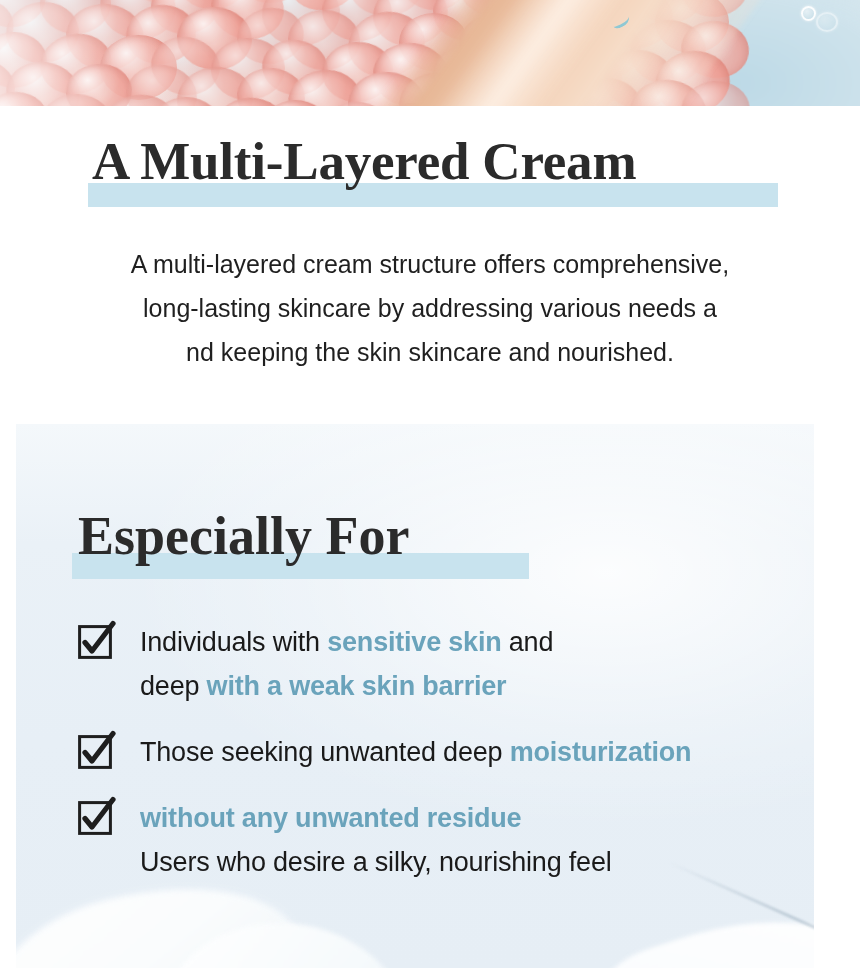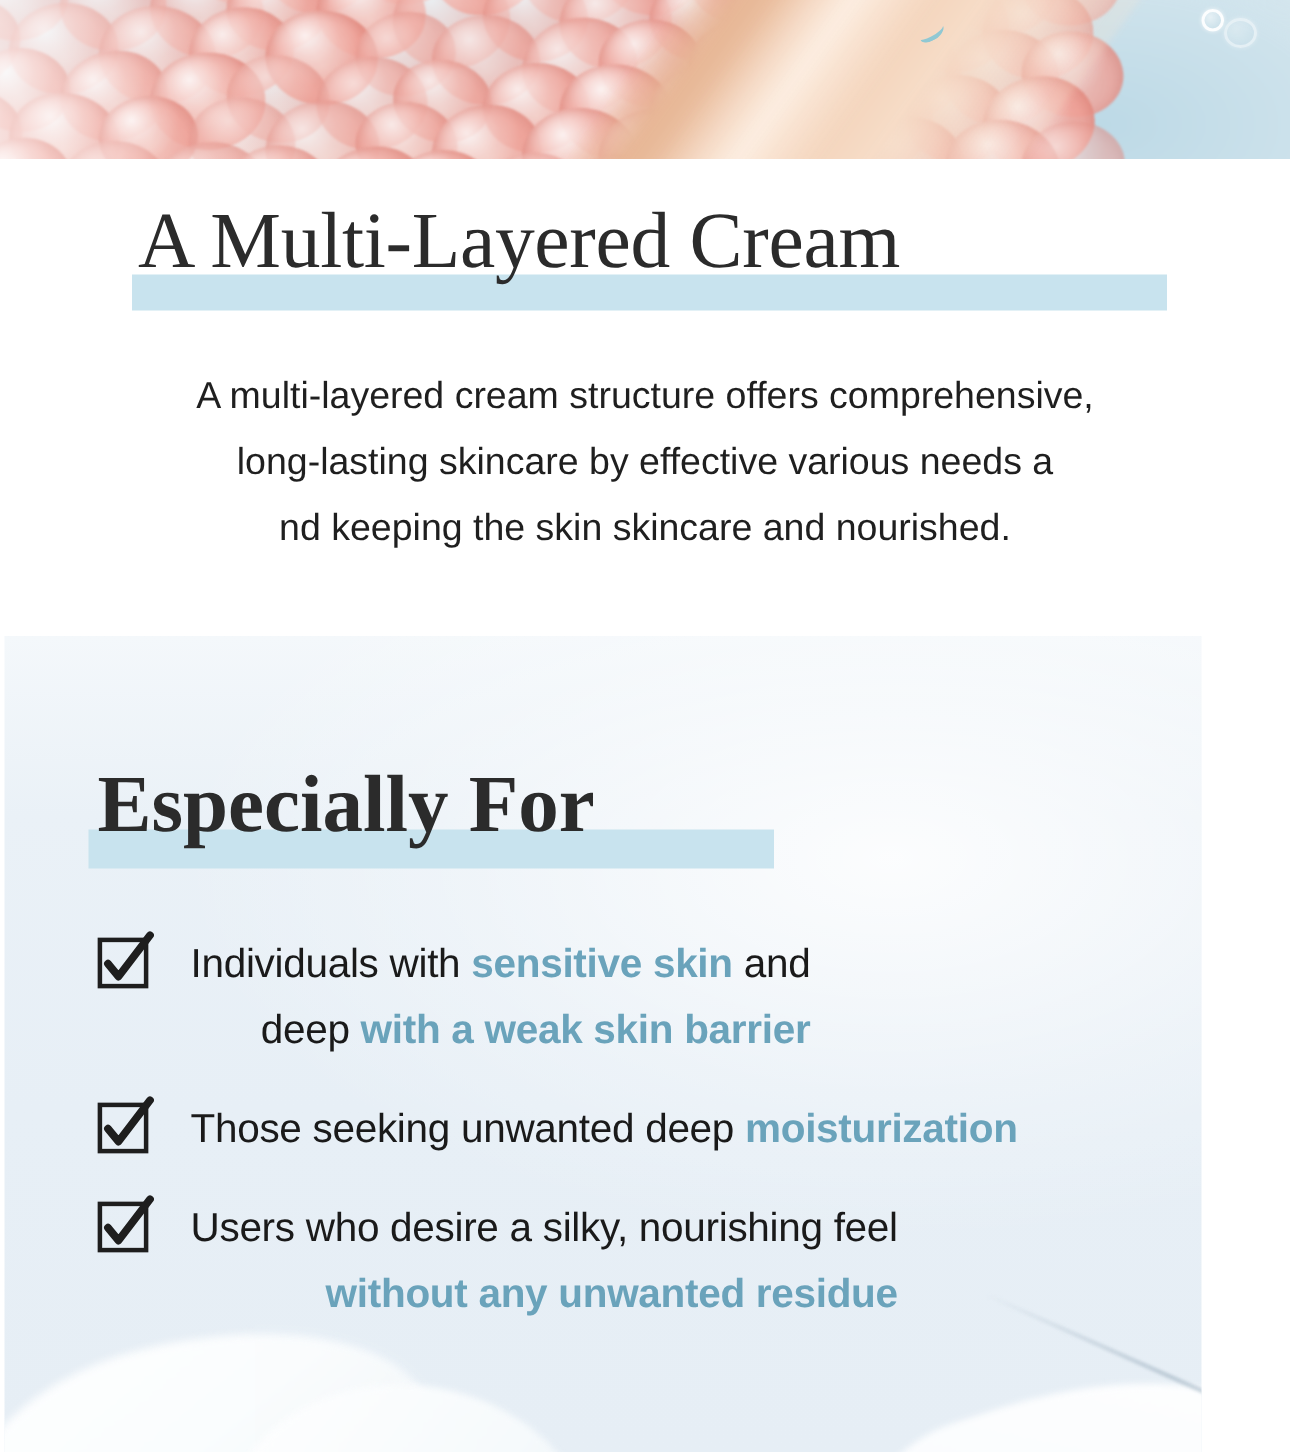--- a/index.html
+++ b/index.html
@@ -108,21 +108,21 @@
   }
   .hl-bar {
     position: absolute;
     background: #c8e3ee;
   }
   .hl-bar--title { left: 0; top: 48px; width: 690px; height: 24px; }
 
   .title {
     position: relative;
     font-family: "Liberation Serif", "DejaVu Serif", serif;
-    font-weight: normal;
+    font-weight: bold;
     font-size: 53px;
     line-height: 1;
     letter-spacing: -0.2px;
     color: #2b2b2b;
     white-space: nowrap;
     padding-left: 4px;
   }
 
   .paragraph {
     position: absolute;
@@ -132,21 +132,21 @@
     font-family: "Liberation Sans", sans-serif;
     font-size: 25px;
     line-height: 44px;
     color: #1f1f1f;
   }
   .paragraph span { display: block; text-align: center; }
 
   
   .sec-blue {
     position: absolute;
-    left: 3px; top: 424px;
+    left: 16px; top: 424px;
     width: 798px; height: 544px;
     background:
       linear-gradient(180deg, #f4f8fb 0%, #eaf1f7 22%, #e7eff6 58%, #e6eef5 100%);
     overflow: hidden;
   }
   .blue-sheen {
     position: absolute;
     left: 120px; top: -20px;
     width: 760px; height: 420px;
     background: radial-gradient(ellipse at 62% 40%, rgba(255,255,255,0.85) 0%, rgba(255,255,255,0.25) 45%, rgba(255,255,255,0) 72%);
@@ -228,21 +228,20 @@
     margin-right: 28px;
   }
   .checkbox svg { display: block; overflow: visible; }
 
   .check-text {
     font-family: "Liberation Sans", sans-serif;
     font-size: 27px;
     line-height: 44px;
     color: #1a1a1a;
     letter-spacing: -0.2px;
-    text-align: right;
   }
   .check-text .accent {
     color: #6aa3bb;
     font-weight: bold;
   }
   .check-text .ln { display: block; }
 </style>
 </head>
 <body>
 
@@ -340,21 +339,21 @@
 
   <div class="sec-white">
 
     <div class="title-wrap">
       <div class="hl-bar hl-bar--title"></div>
       <h1 class="title">A Multi-Layered Cream</h1>
     </div>
 
     <div class="paragraph">
       <span>A multi-layered cream structure offers comprehensive,</span>
-      <span>long-lasting skincare by effective various needs a</span>
+      <span>long-lasting skincare by addressing various needs a</span>
       <span>nd keeping the skin skincare and nourished.</span>
     </div>
 
   </div>
 
   <div class="sec-blue">
     <div class="blue-sheen"></div>
 
     <div class="h2-wrap">
       <div class="hl-bar hl-bar--h2"></div>
@@ -386,22 +385,22 @@
           </div>
         </div>
         <div class="check-item">
           <div class="checkbox">
             <svg width="34" height="34" viewBox="0 0 34 34" aria-hidden="true">
               <rect x="1.6" y="1.6" width="30.8" height="30.8" fill="none" stroke="#1e1e1e" stroke-width="3"></rect>
               <path d="M7 17.5 L14 26 L35 -1.5" fill="none" stroke="#1e1e1e" stroke-width="5.2" stroke-linecap="round" stroke-linejoin="round"></path>
             </svg>
           </div>
           <div class="check-text">
+            <span class="ln"><span class="accent">without any unwanted residue</span></span>
             <span class="ln"><span>Users who desire a silky, nourishing feel</span></span>
-            <span class="ln"><span class="accent">without any unwanted residue</span></span>
           </div>
         </div>
       </div>
 
     <div class="prod-a"></div>
     <div class="prod-b"></div>
     <div class="prod-c"></div>
     <div class="prod-edge"></div>
   </div>
 

